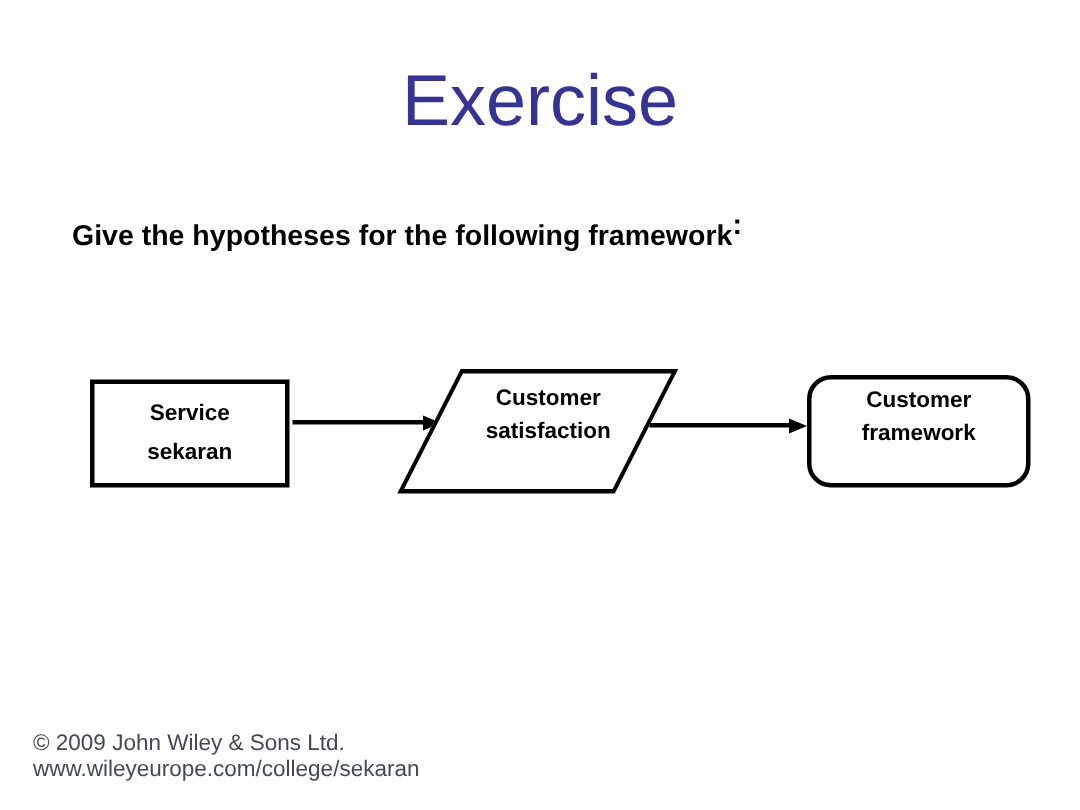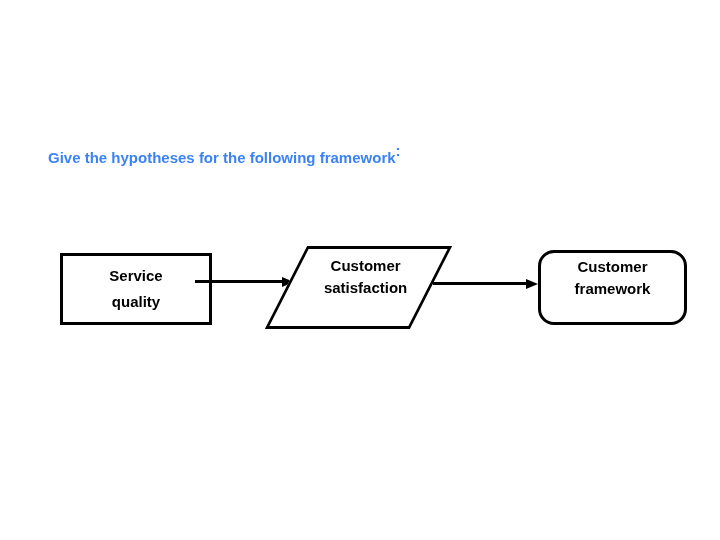--- a/index.html
+++ b/index.html
@@ -25,24 +25,24 @@
     font-size: 48px;
     font-weight: 400;
     line-height: 1;
     color: #333399;
   }
   .prompt {
     position: absolute;
     left: 48px;
     top: 150px;
     margin: 0;
-    font-size: 15px;
+    font-size: 19px;
     font-weight: 700;
     line-height: 16px;
-    color: #3b82f6;
+    color: #000000;
     white-space: nowrap;
     text-align: right;
   }
   .raised-colon {
     position: relative;
     top: -7px;
   }
   .diagram {
     position: absolute;
     left: 0;
@@ -60,21 +60,21 @@
     align-items: center;
     text-align: center;
     font-size: 15px;
     font-weight: 700;
     color: #000000;
   }
   .node .line { display: block; }
   .node-rect {
     left: 60px;
     top: 253px;
-    width: 152px;
+    width: 133px;
     height: 72px;
     justify-content: center;
     line-height: 26px;
   }
   .node-para {
     left: 286px;
     top: 246px;
     width: 145px;
     height: 83px;
     transform: skewX(-27deg);
@@ -132,28 +132,29 @@
     font-weight: 400;
     color: #000000;
     margin-top: 48px;
   }
 </style>
 </head>
 <body>
 
 <div class="slide">
 
+  <h1 class="slide-title">Exercise</h1>
 
   <p class="prompt"><span>Give the hypotheses for the following framework</span><span class="raised-colon">:</span></p>
 
   <div class="diagram">
 
     <div class="node node-rect">
       <span class="line">Service</span>
-      <span class="line">quality</span>
+      <span class="line">sekaran</span>
     </div>
 
     <div class="arrow arrow-1">
       <span class="shaft"></span>
       <span class="head"></span>
     </div>
 
     <div class="node node-para">
       <div class="unskew">
         <span class="line">Customer</span>
@@ -167,17 +168,19 @@
     </div>
 
     <div class="node node-round">
       <span class="line">Customer</span>
       <span class="line">framework</span>
     </div>
 
   </div>
 
   <div class="footer">
+    <div>© 2009 John Wiley &amp; Sons Ltd.</div>
+    <div>www.wileyeurope.com/college/sekaran</div>
   </div>
 
   <div class="page-number">11</div>
 
 </div>
 
 </body></html>

